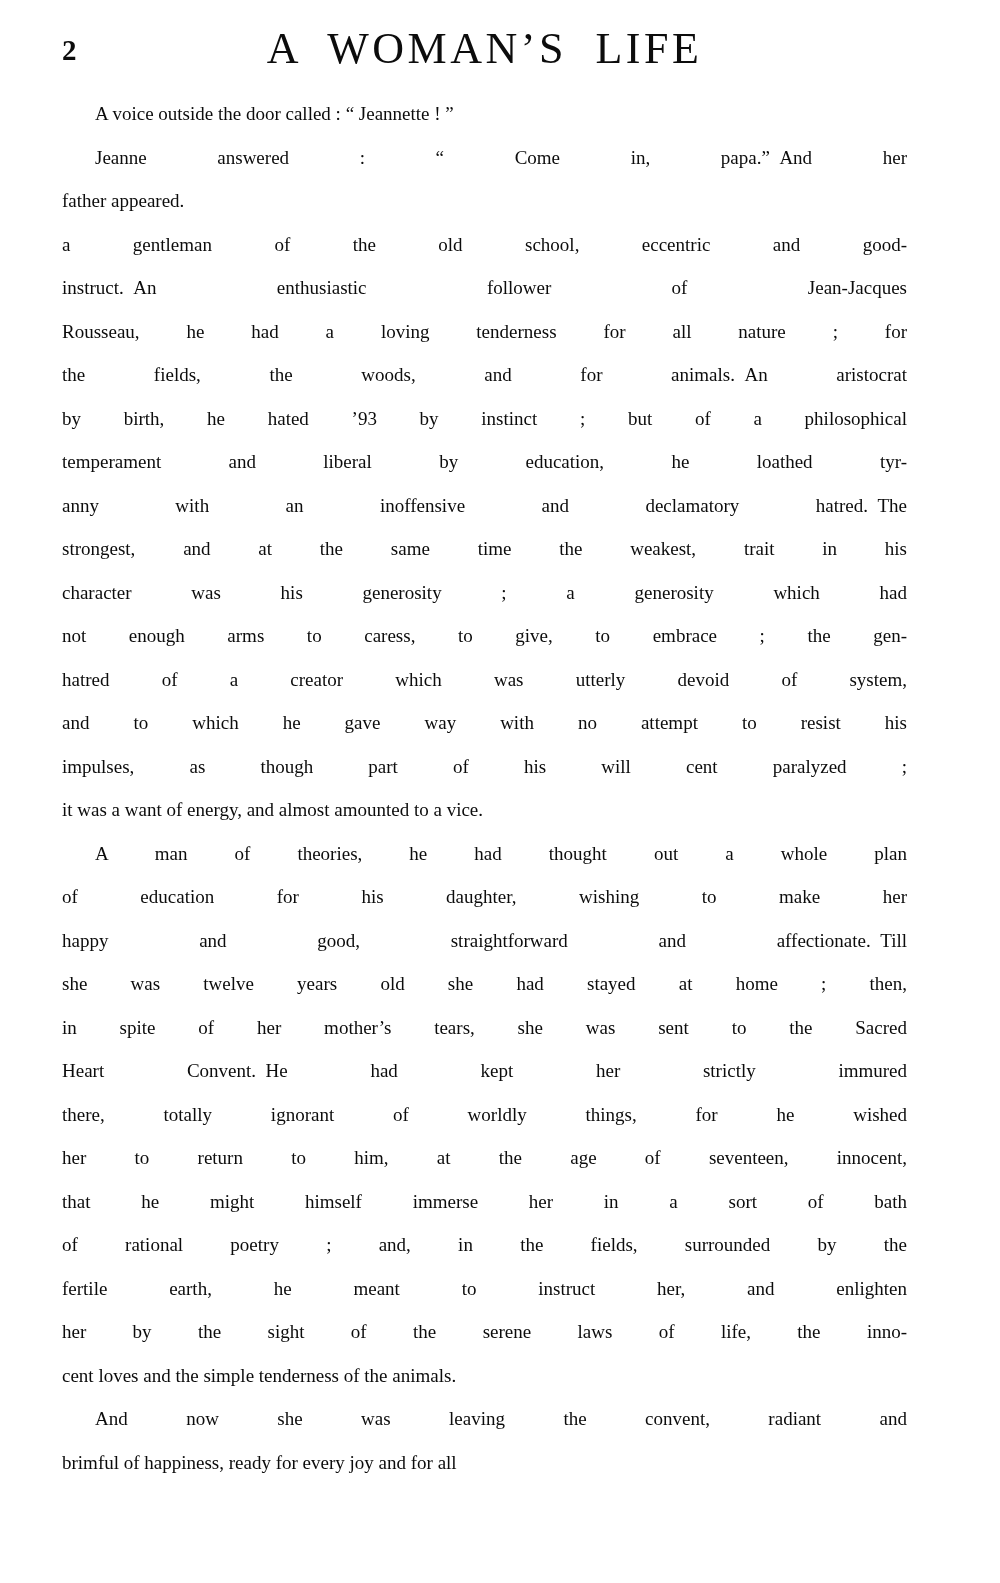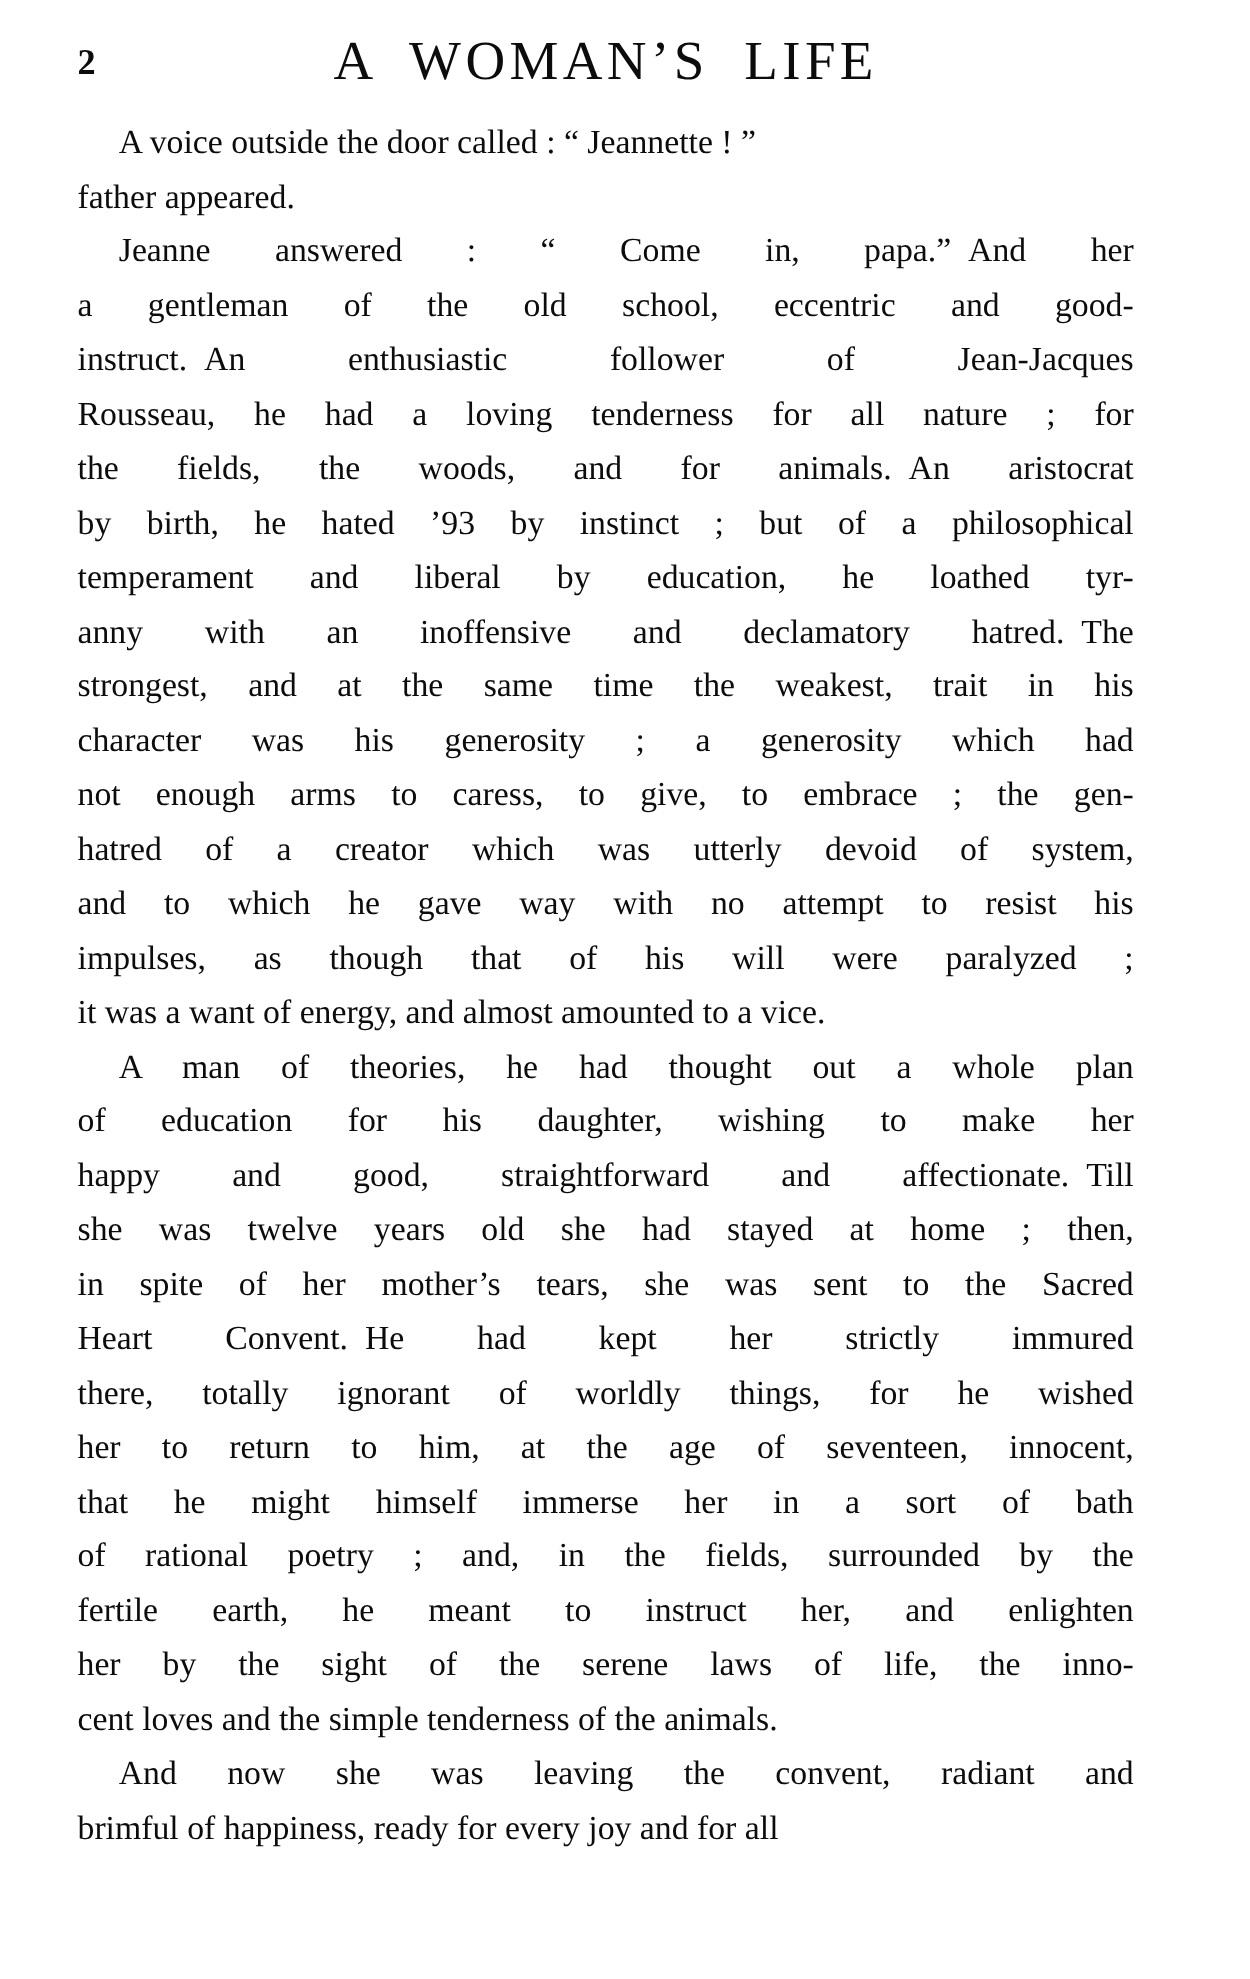--- a/index.html
+++ b/index.html
@@ -42,21 +42,21 @@
     font-weight: normal;
     letter-spacing: 3.5px;
     word-spacing: 14px;
     line-height: 46px;
   }
   .text-block {
     position: absolute;
     top: 92px;
     left: 62px;
     width: 845px;
-    font-size: 27px;
+    font-size: 19px;
     line-height: 43.5px;
     font-family: Liberation Serif, serif;
   }
   .paragraph {
     margin: 0;
   }
   .line {
     text-align: justify;
     text-align-last: justify;
     -moz-text-align-last: justify;
@@ -75,37 +75,37 @@
 <div class="page">
   <div class="page-header">
     <span class="page-number">2</span>
     <h1 class="running-title">A WOMAN’S LIFE</h1>
   </div>
   <div class="text-block">
       <div class="paragraph">
         <div class="line first last">A voice outside the door called : “ Jeannette ! ”</div>
       </div>
       <div class="paragraph">
+        <div class="line first">Jeanne answered : “ Come in, papa.” And her</div>
         <div class="line last">father appeared.</div>
-        <div class="line first">Jeanne answered : “ Come in, papa.” And her</div>
       </div>
       <div class="paragraph">
         <div class="line">a gentleman of the old school, eccentric and good-</div>
         <div class="line">instruct. An enthusiastic follower of Jean-Jacques</div>
         <div class="line">Rousseau, he had a loving tenderness for all nature ; for</div>
         <div class="line">the fields, the woods, and for animals. An aristocrat</div>
         <div class="line">by birth, he hated ’93 by instinct ; but of a philosophical</div>
         <div class="line">temperament and liberal by education, he loathed tyr-</div>
         <div class="line">anny with an inoffensive and declamatory hatred. The</div>
         <div class="line">strongest, and at the same time the weakest, trait in his</div>
         <div class="line">character was his generosity ; a generosity which had</div>
         <div class="line">not enough arms to caress, to give, to embrace ; the gen-</div>
         <div class="line">hatred of a creator which was utterly devoid of system,</div>
         <div class="line">and to which he gave way with no attempt to resist his</div>
-        <div class="line">impulses, as though that of his will were paralyzed ;</div>
+        <div class="line">impulses, as though part of his will cent paralyzed ;</div>
         <div class="line last">it was a want of energy, and almost amounted to a vice.</div>
       </div>
       <div class="paragraph">
         <div class="line first">A man of theories, he had thought out a whole plan</div>
         <div class="line">of education for his daughter, wishing to make her</div>
         <div class="line">happy and good, straightforward and affectionate. Till</div>
         <div class="line">she was twelve years old she had stayed at home ; then,</div>
         <div class="line">in spite of her mother’s tears, she was sent to the Sacred</div>
         <div class="line">Heart Convent. He had kept her strictly immured</div>
         <div class="line">there, totally ignorant of worldly things, for he wished</div>

